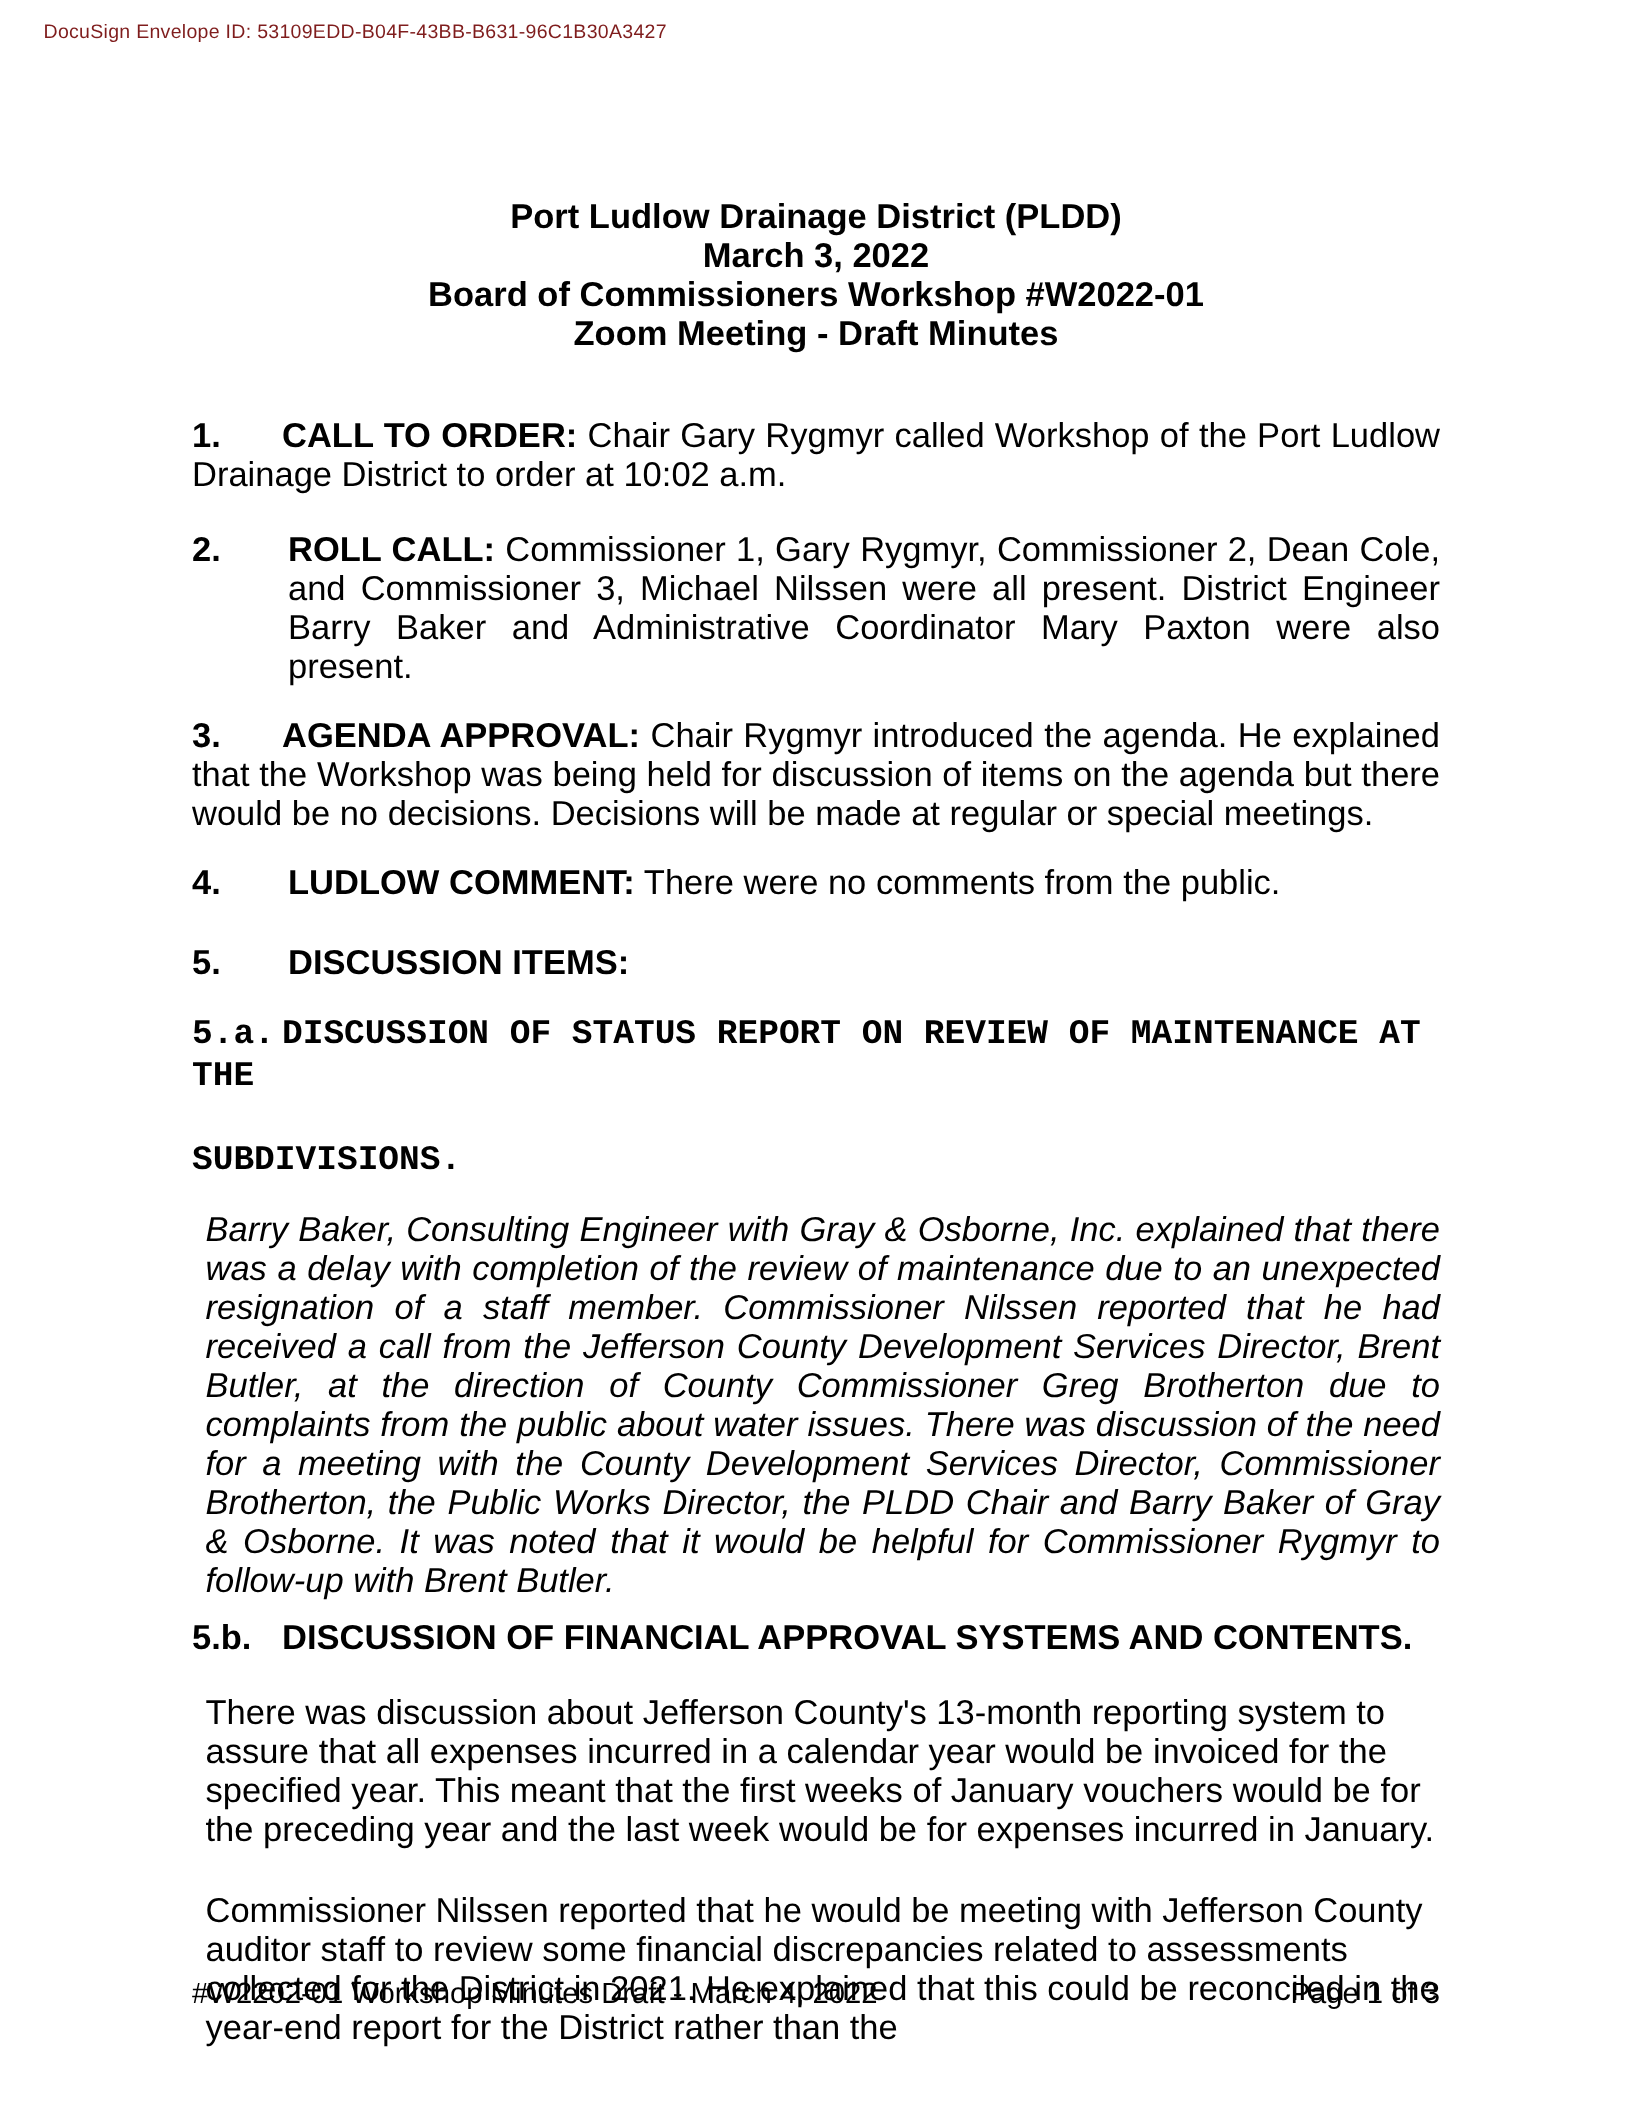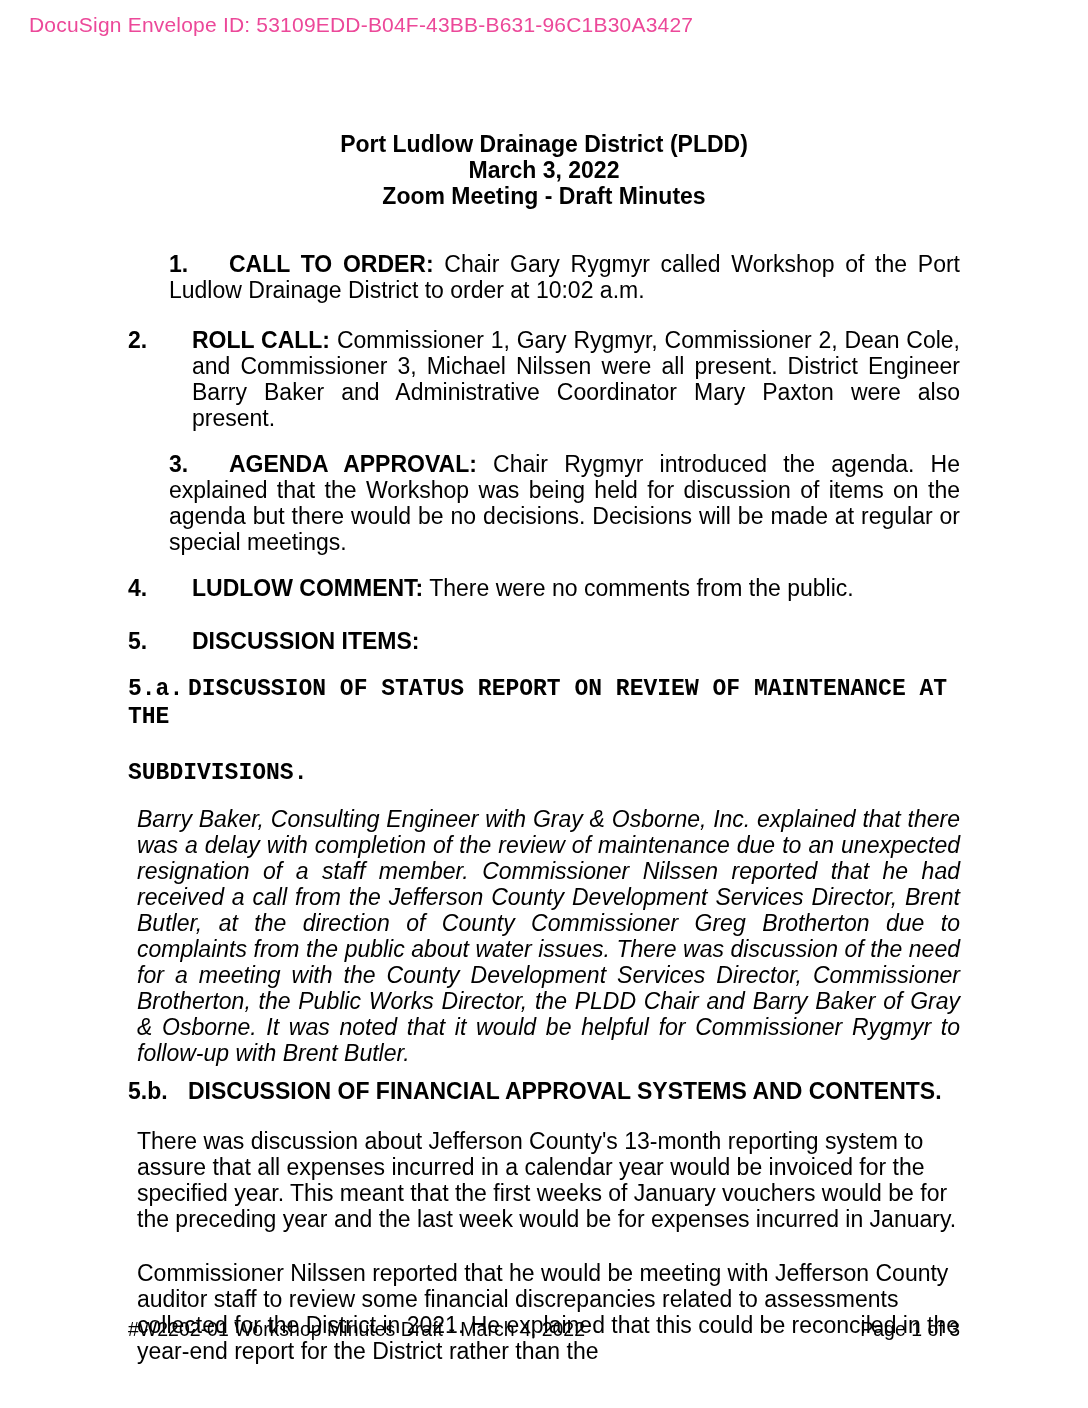--- a/index.html
+++ b/index.html
@@ -6,29 +6,29 @@
   html, body { width:1088px; height:1408px; }
   body {
     background:#ffffff;
     color:#000000;
     font-family:"Liberation Sans","DejaVu Sans",sans-serif;
     position:relative;
     overflow:hidden;
   }
   .docusign {
     position:absolute; top:13px; left:29px;
-    font-size:21px; letter-spacing:0.2px; color:#ec4899;
+    font-size:13px; letter-spacing:0.2px; color:#7f1d1d;
     white-space:nowrap;
   }
   .content {
     position:absolute; left:128px; top:0; width:832px;
     font-size:23px; line-height:26px;
   }
   .title-block { margin-top:131px; text-align:center; font-weight:700; }
-  .justify { text-align:justify;margin-left:41px; }
+  .justify { text-align:justify; }
   .num { display:inline-block; width:60px; font-weight:700; }
   .lbl { font-weight:700; }
   .hang { display:flex; }
   .hang-num { width:64px; flex:none; font-weight:700; }
   .hang-body { flex:1; text-align:justify; }
   .subheading { font-weight:700; line-height:28px; }
   .para { margin-left:9px; }
   .mt42 { margin-top:42px; }
   .mt24 { margin-top:24px; }
   .mt20 { margin-top:20px; }
@@ -47,20 +47,21 @@
 </head>
 <body>
 
 <div class="docusign">DocuSign Envelope ID: 53109EDD-B04F-43BB-B631-96C1B30A3427</div>
 
 <div class="content">
 
   <div class="title-block">
     <div>Port Ludlow Drainage District (PLDD)</div>
     <div>March 3, 2022</div>
+    <div>Board of Commissioners Workshop #W2022-01</div>
     <div>Zoom Meeting - Draft Minutes</div>
   </div>
 
   <p class="justify mt42">
     <span class="num">1.</span><span class="lbl">CALL TO ORDER:</span> <span>Chair Gary Rygmyr called Workshop of the Port Ludlow Drainage District to order at 10:02 a.m.</span>
   </p>
 
   <div class="hang mt24">
     <span class="hang-num">2.</span>
     <div class="hang-body">

